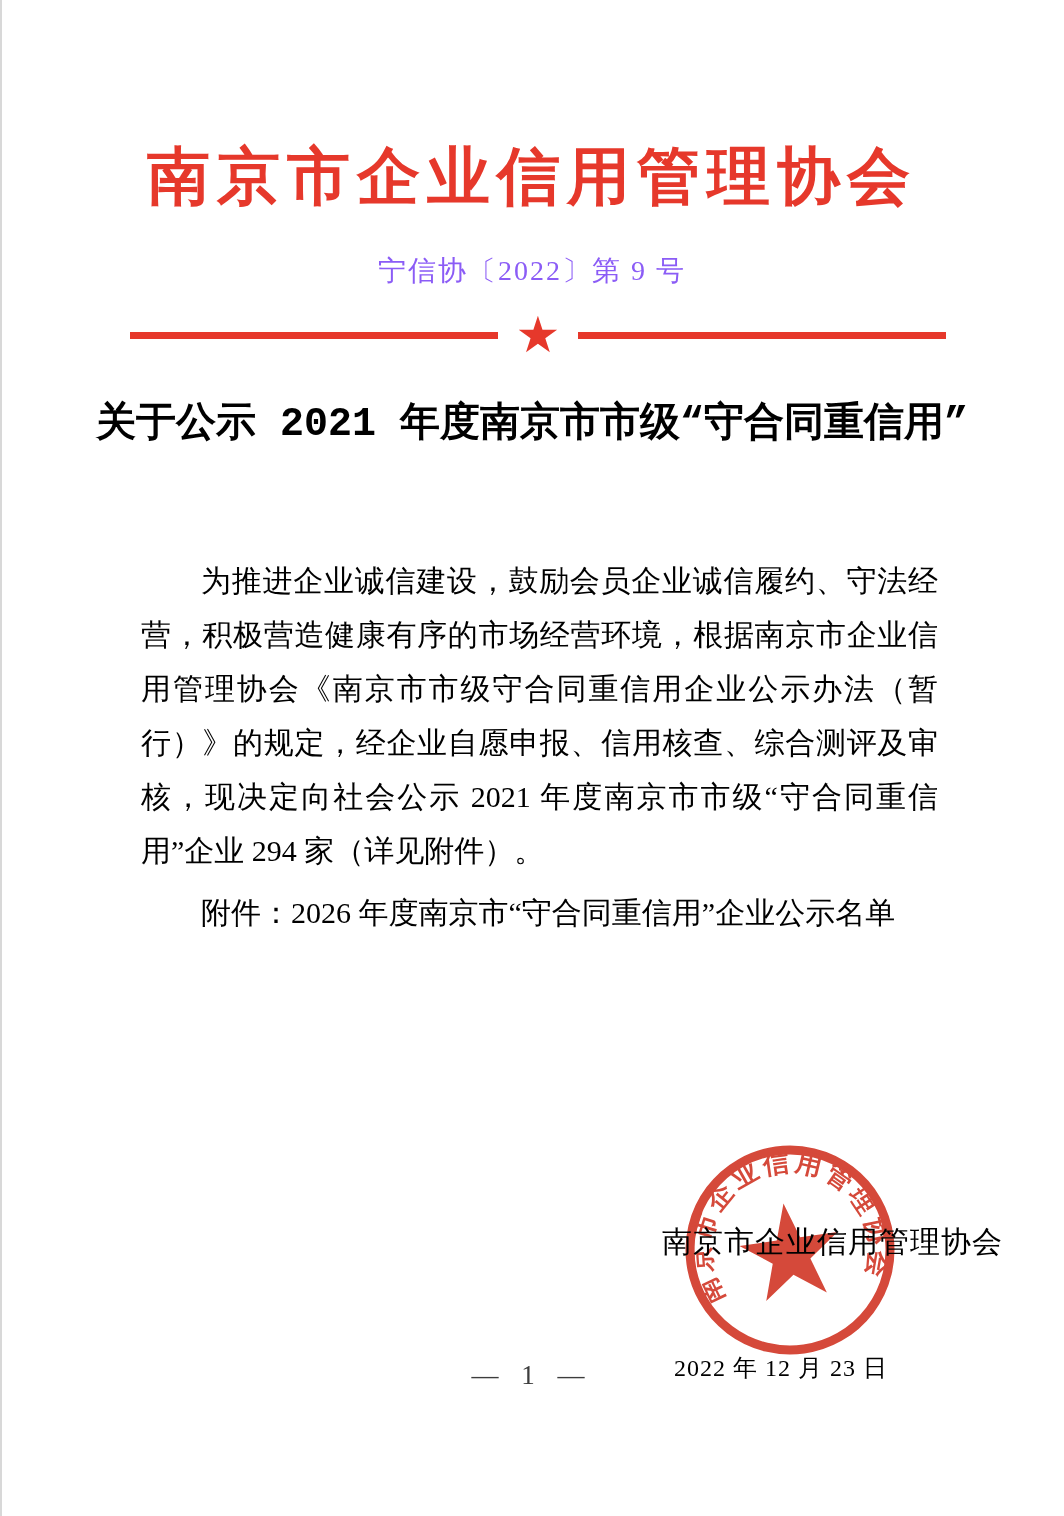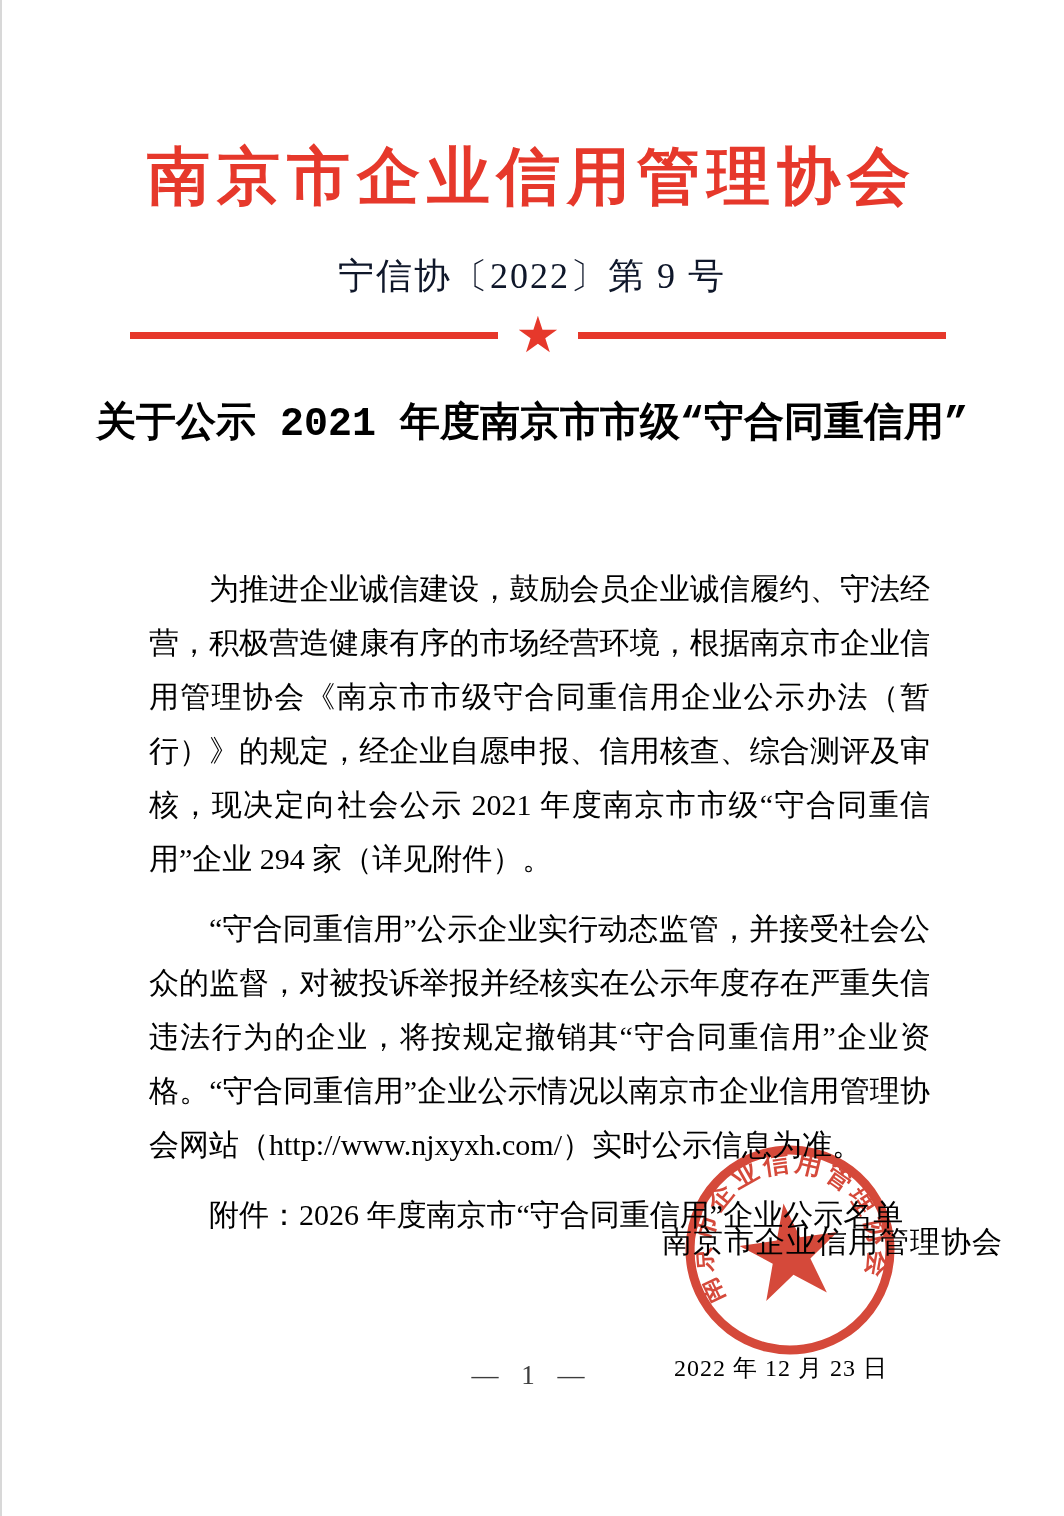--- a/index.html
+++ b/index.html
@@ -21,23 +21,23 @@
     font-family:"Liberation Sans",sans-serif;
     font-weight:900;
     font-size:63px;
     letter-spacing:7px;
     color:#e6382b;
     white-space:nowrap;
   }
   .doc-number{
     position:absolute;top:252px;left:0;width:100%;
     text-align:center;
-    font-size:36px;
+    font-size:28px;
     letter-spacing:2px;
-    color:#0f172a;
+    color:#8b5cf6;
   }
   .divider{
     position:absolute;top:310px;left:130px;width:816px;
     display:flex;align-items:center;
   }
   .divider .rule{flex:1;height:7px;background:#e6382b;}
   .divider .star{
     color:#e6382b;
     font-family:"DejaVu Sans",sans-serif;
     font-size:50px;line-height:50px;
@@ -51,21 +51,21 @@
     font-size:40px;
     line-height:70px;
     color:#000;
   }
   .body-text{
     position:absolute;top:546px;left:133px;width:813px;
     font-size:30px;
     line-height:54px;
     text-align:justify;
   }
-  .body-text p{margin:16px;text-indent:2em;}
+  .body-text p{margin:8px;text-indent:2em;}
   .attachment{margin-top:40px;text-indent:2em;}
   .sig-org{
     position:absolute;top:1222px;left:662px;
     font-size:30px;
     letter-spacing:1px;
     white-space:nowrap;
   }
   .sig-date{
     position:absolute;top:1352px;left:674px;
     font-size:24px;
@@ -103,21 +103,20 @@
     <div class="star">★</div>
     <div class="rule"></div>
   </div>
 
   <div class="doc-title">
     <div>关于公示 2021 年度南京市市级“守合同重信用”</div>
   </div>
 
   <div class="body-text">
     <p>为推进企业诚信建设，鼓励会员企业诚信履约、守法经营，积极营造健康有序的市场经营环境，根据南京市企业信用管理协会《南京市市级守合同重信用企业公示办法（暂行）》的规定，经企业自愿申报、信用核查、综合测评及审核，现决定向社会公示 2021 年度南京市市级“守合同重信用”企业 294 家（详见附件）。</p>
-    <p>“守合同重信用”公示企业实行动态监管，并接受社会公众的监督，对被投诉举报并经核实在公示年度存在严重失信违法行为的企业，将按规定撤销其“守合同重信用”企业资格。“守合同重信用”企业公示情况以南京市企业信用管理协会网站（http://www.njxyxh.com/）实时公示信息为准。</p>
     <p class="attachment">附件：2026 年度南京市“守合同重信用”企业公示名单</p>
   </div>
 
   <div class="sig-org">南京市企业信用管理协会</div>
 
   <div class="sig-date">2022 年 12 月 23 日</div>
 
   <svg class="seal" viewBox="0 0 220 220" xmlns="http://www.w3.org/2000/svg">
     <circle cx="110" cy="110" r="100" fill="none" stroke="#cf2f1e" stroke-width="9"></circle>
     <path id="sealTextArc" d="M 38,146 A 80,80 0 1 1 182,146" fill="none"></path>

